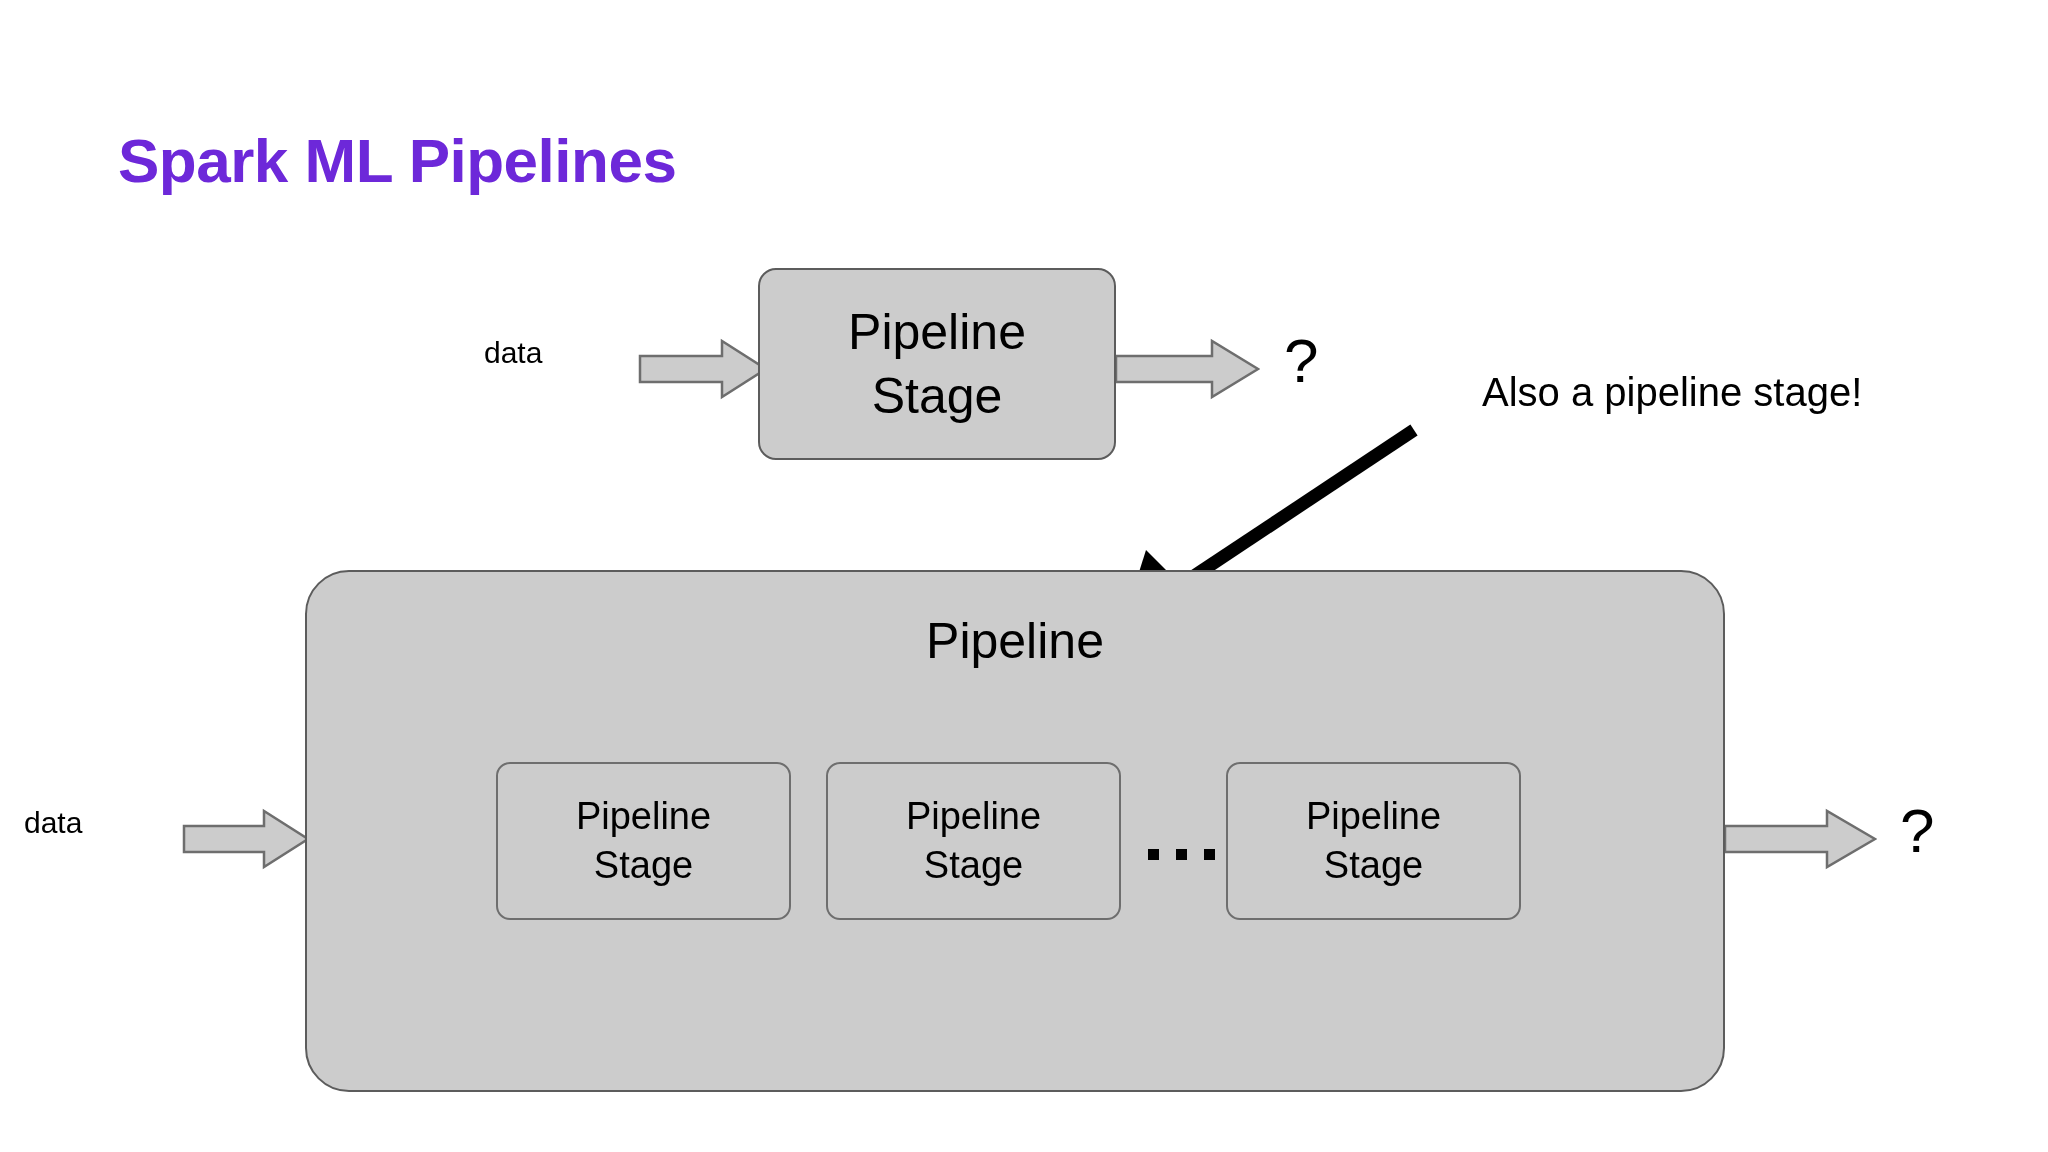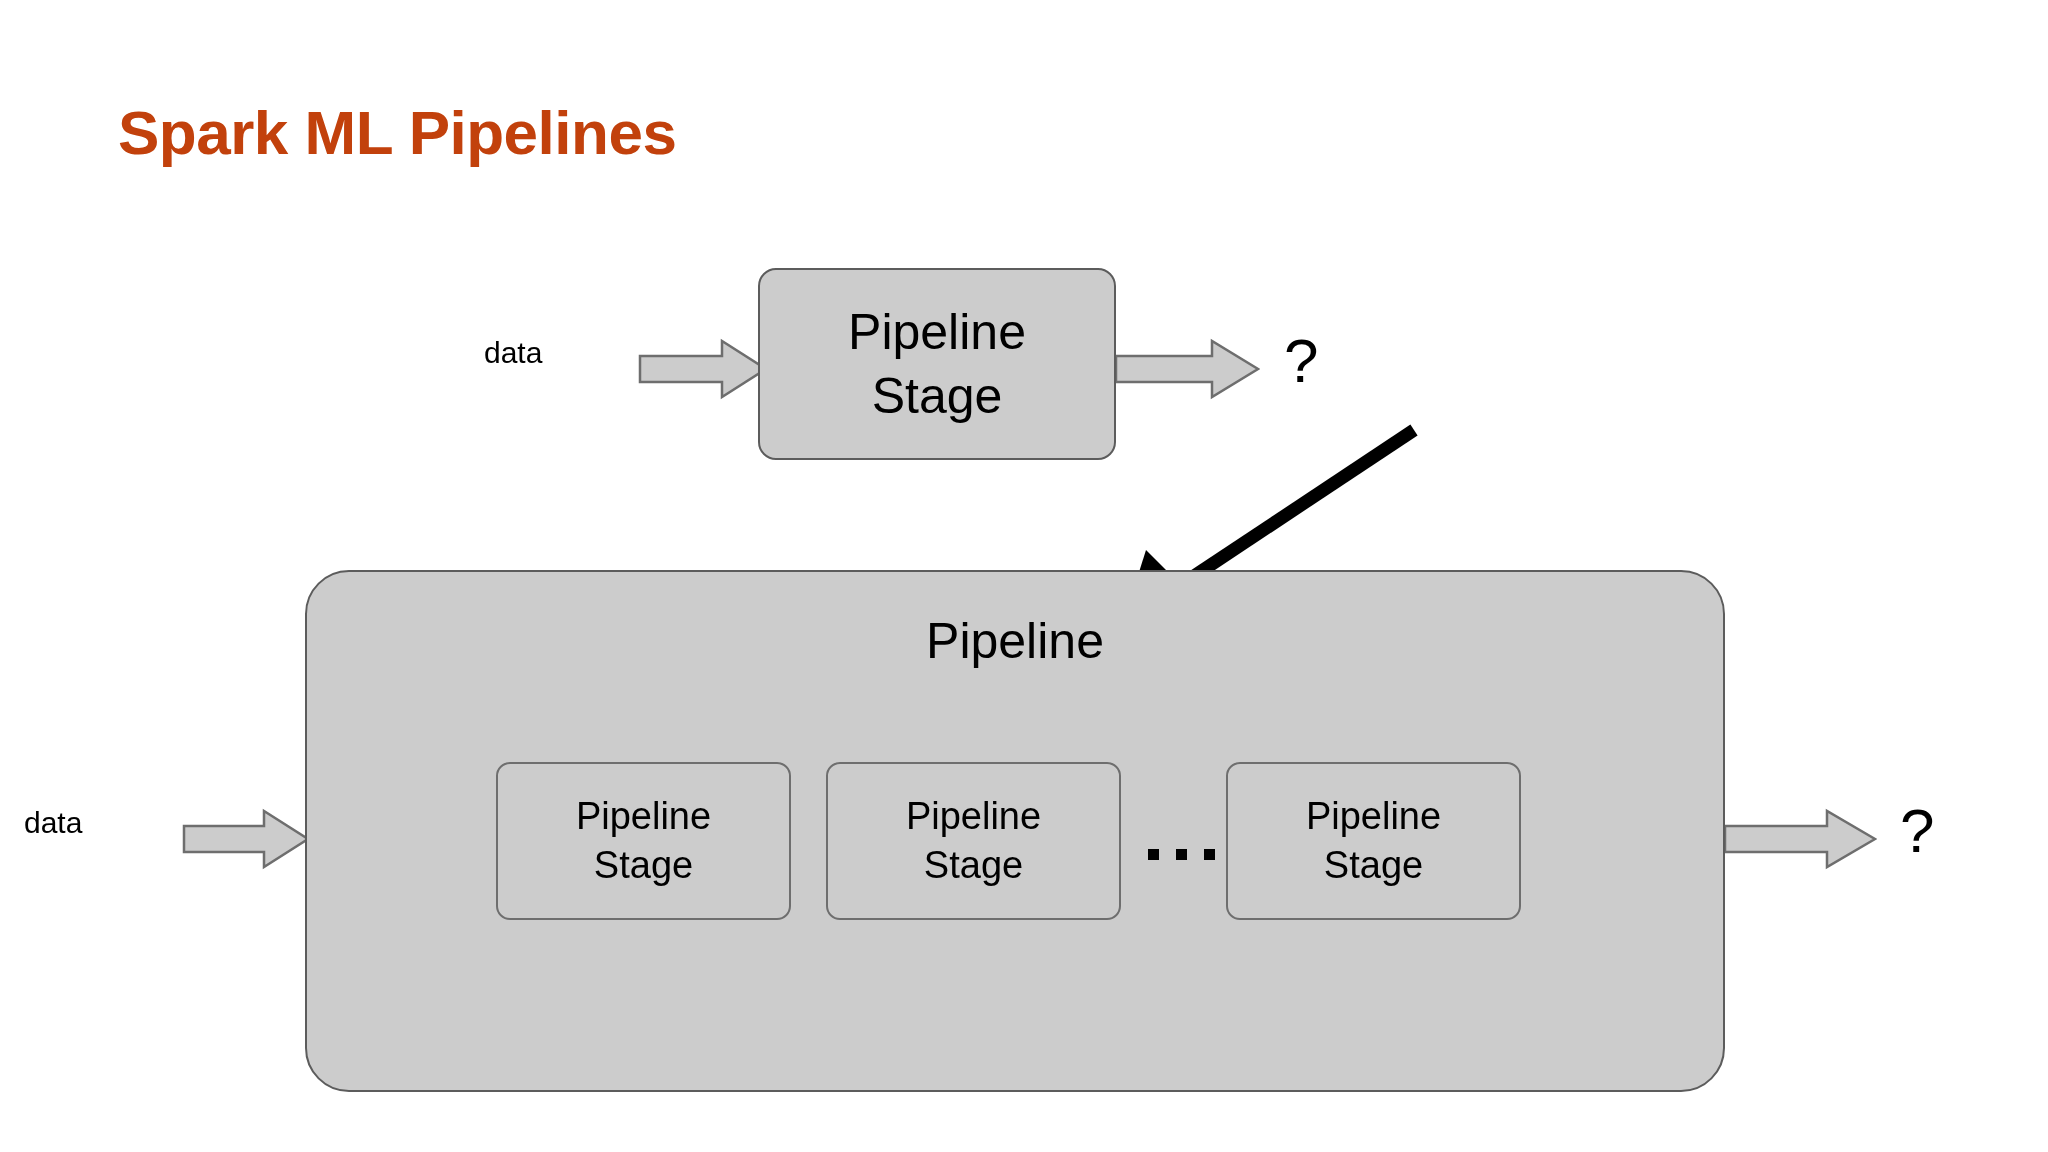--- a/index.html
+++ b/index.html
@@ -17,27 +17,27 @@
     width: 2048px;
     height: 1152px;
     background: #ffffff;
     overflow: hidden;
   }
 
   
   .title {
     position: absolute;
     left: 118px;
-    top: 102px;
+    top: 130px;
     font-size: 62px;
     font-weight: bold;
     letter-spacing: -0.5px;
     line-height: 1;
     white-space: nowrap;
-    color: #c2410c;
+    color: #6d28d9;
     text-align: center;
   }
 
   
   .plain-label {
     position: absolute;
     font-size: 30px;
     line-height: 1;
     white-space: nowrap;
     color: #000000;
@@ -155,20 +155,21 @@
     <div class="line">Pipeline</div>
     <div class="line">Stage</div>
   </div>
 
   <svg class="block-arrow" style="left:1116px; top:338px;" width="144" height="62" viewBox="0 0 144 62">
     <polygon points="0,18 96,18 96,3 142,31 96,59 96,44 0,44" fill="#cccccc" stroke="#6e6e6e" stroke-width="2.5" stroke-linejoin="miter"></polygon>
   </svg>
 
   <div class="qmark" style="left:1284px; top:330px;">?</div>
 
+  <div class="annotation" style="left:1482px; top:372px;">Also a pipeline stage!</div>
 
   <svg class="black-arrow" style="left:1100px; top:400px;" width="340" height="240" viewBox="0 0 340 240">
     <line x1="314" y1="30" x2="70" y2="192" stroke="#000000" stroke-width="13" stroke-linecap="butt"></line>
     <polygon points="22,226 46,150 92,196" fill="#000000"></polygon>
   </svg>
 
   <div class="plain-label" style="left:24px; top:808px;">data</div>
 
   <svg class="block-arrow" style="left:182px; top:808px;" width="128" height="62" viewBox="0 0 128 62">
     <polygon points="2,18 82,18 82,3 126,31 82,59 82,44 2,44" fill="#cccccc" stroke="#6e6e6e" stroke-width="2.5" stroke-linejoin="miter"></polygon>

